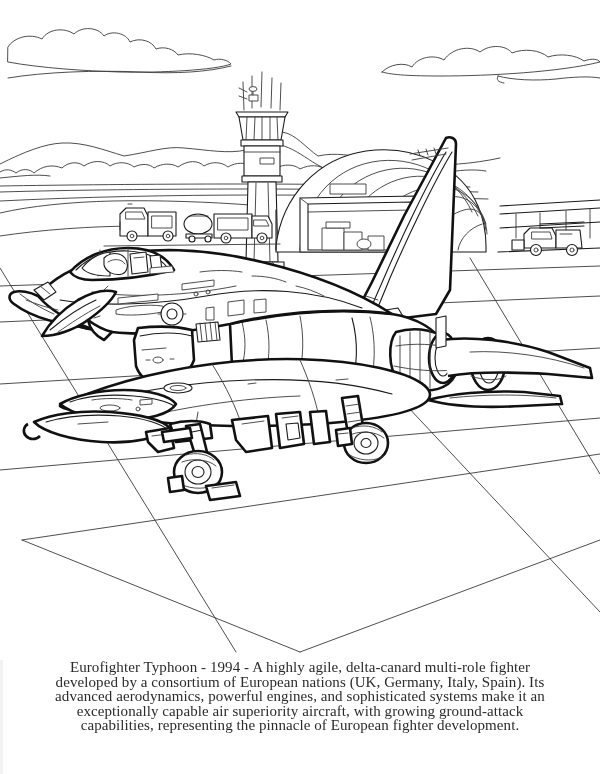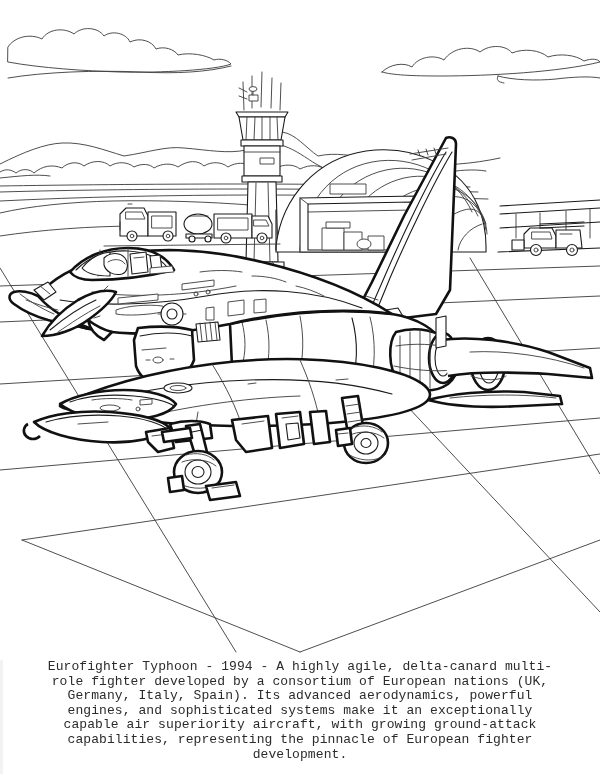--- a/index.html
+++ b/index.html
@@ -31,22 +31,22 @@
     width: 600px;
     height: 660px;
   }
   #artwork svg { display: block; }
   #caption {
     position: absolute;
     left: 0;
     top: 660px;
     width: 600px;
     text-align: center;
-    font-family: Liberation Mono, monospace;
-    font-size: 13px;
+    font-family: Liberation Serif, serif;
+    font-size: 15px;
     line-height: 14.6px;
     color: #2b2b2b;
     letter-spacing: 0.08px;
     padding: 0 40px;
     box-sizing: border-box;
   }
   #caption p { margin: 0; }
 </style>
 </head>
 <body>

